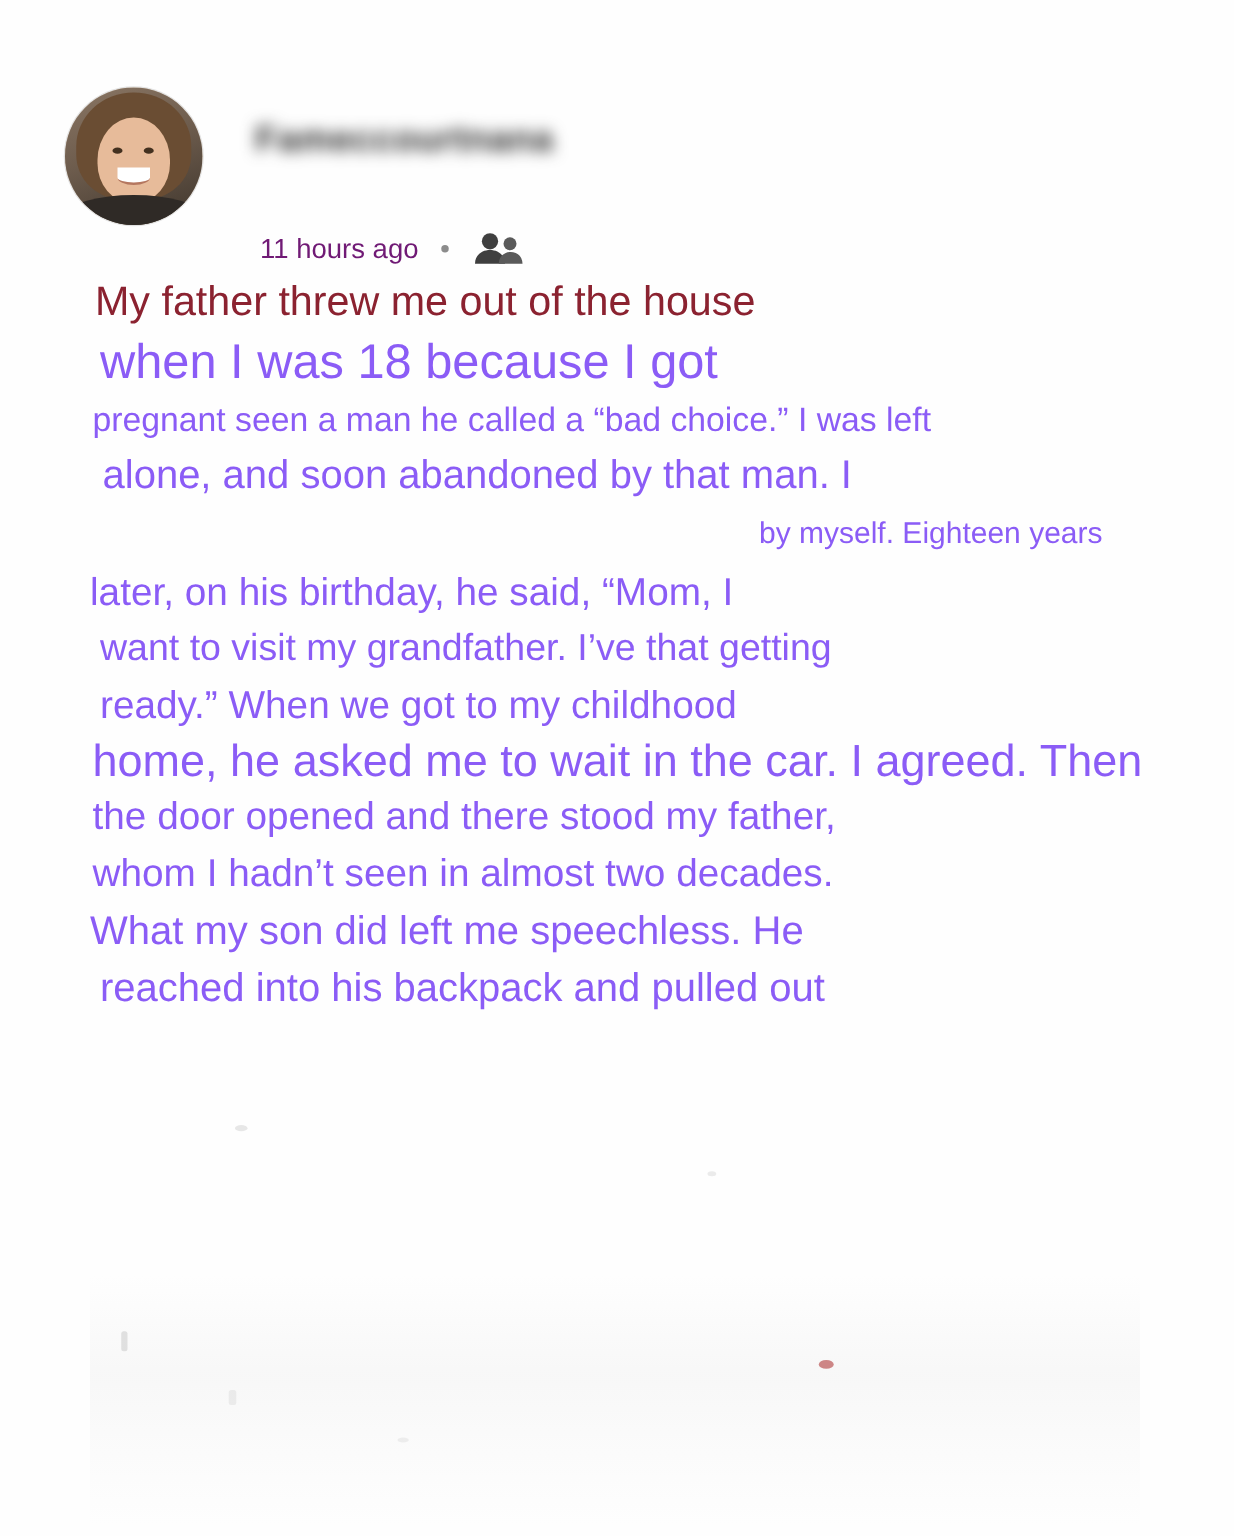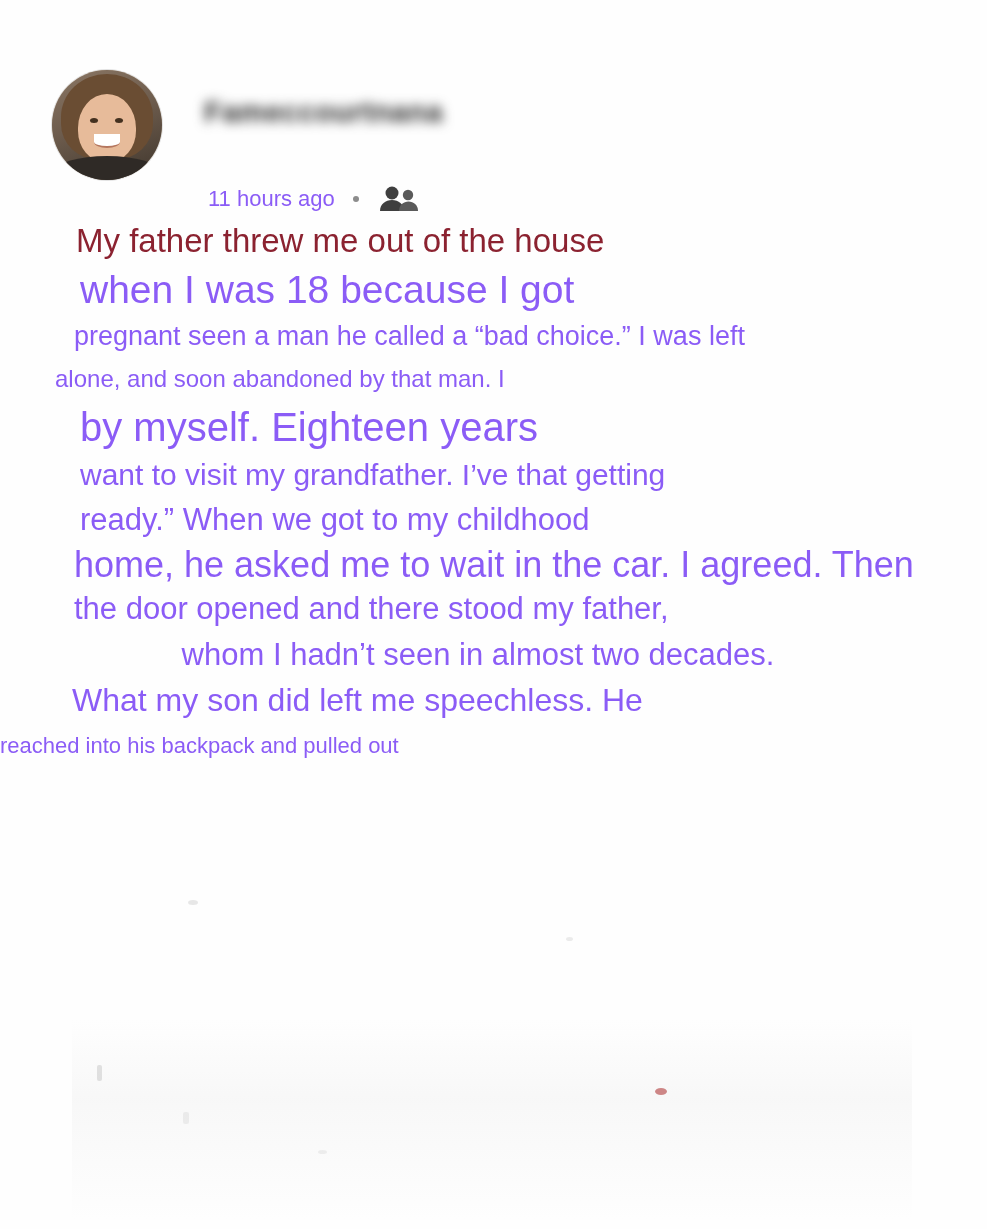--- a/index.html
+++ b/index.html
@@ -119,21 +119,21 @@
   .meta-row {
     position: absolute;
     left: 156px;
     top: 114px;
     display: flex;
     align-items: center;
     gap: 14px;
   }
   .timestamp {
     font-size: 22px;
-    color: #8b5cf6;
+    color: #701a75;
   }
   .meta-dot {
     width: 6px;
     height: 6px;
     border-radius: 50%;
     background: #8c8c8c;
     display: inline-block;
     margin: 0 4px;
   }
   .audience-icon {
@@ -153,31 +153,31 @@
     display: block;
     white-space: nowrap;
     color: #8b5cf6;
   }
   .line.accent { color: #8b2230; }
 
   
   .l1  { font-size: 33px; margin-left: 76px; line-height: 46px; }
   .l2  { font-size: 39px; margin-left: 80px; line-height: 52px; }
   .l3  { font-size: 27px; margin-left: 74px; line-height: 40px; }
-  .l4  { font-size: 24px; margin-left: 55px; line-height: 46px; }
+  .l4  { font-size: 32px; margin-left: 82px; line-height: 46px; }
   .l5  { font-size: 29px; margin-left: 72px; line-height: 42px; }
-  .l6  { font-size: 40px; margin-left: 80px; line-height: 50px; }
+  .l6  { font-size: 24px; margin-left: 32px; line-height: 50px; text-align: right; }
   .l7  { font-size: 31px; margin-left: 72px; line-height: 44px; }
   .l8  { font-size: 30px; margin-left: 80px; line-height: 45px; }
   .l9  { font-size: 31px; margin-left: 80px; line-height: 46px; }
   .l10 { font-size: 36px; margin-left: 74px; line-height: 43px; }
   .l11 { font-size: 31px; margin-left: 74px; line-height: 46px; }
-  .l12 { font-size: 31px; margin-left: 74px; line-height: 45px; text-align: center; }
+  .l12 { font-size: 31px; margin-left: 74px; line-height: 45px; }
   .l13 { font-size: 32px; margin-left: 72px; line-height: 46px; }
-  .l14 { font-size: 22px; line-height: 46px; }
+  .l14 { font-size: 32px; margin-left: 80px; line-height: 46px; }
 
   
   .artifact {
     position: absolute;
     border-radius: 50%;
     pointer-events: none;
   }
   .a1 { left: 188px; top: 900px; width: 10px; height: 5px; background: rgba(150,150,150,0.22); }
   .a2 { left: 566px; top: 937px; width: 7px;  height: 4px; background: rgba(150,150,150,0.18); }
   .a3 { left: 97px;  top: 1065px; width: 5px; height: 16px; background: rgba(120,120,120,0.20); border-radius: 2px; }
@@ -227,20 +227,21 @@
     </div>
 
   </div>
 
   <div class="post-body">
     <span class="line accent l1">My father threw me out of the house</span>
     <span class="line l2">when I was 18 because I got</span>
     <span class="line l3">pregnant seen a man he called a “bad choice.” I was left</span>
     <span class="line l4">alone, and soon abandoned by that man. I</span>
     <span class="line l6">by myself. Eighteen years</span>
+    <span class="line l7">later, on his birthday, he said, “Mom, I</span>
     <span class="line l8">want to visit my grandfather. I’ve that getting</span>
     <span class="line l9">ready.” When we got to my childhood</span>
     <span class="line l10">home, he asked me to wait in the car. I agreed. Then</span>
     <span class="line l11">the door opened and there stood my father,</span>
     <span class="line l12">whom I hadn’t seen in almost two decades.</span>
     <span class="line l13">What my son did left me speechless. He</span>
     <span class="line l14">reached into his backpack and pulled out</span>
   </div>
 
   <div class="lowband"></div>

